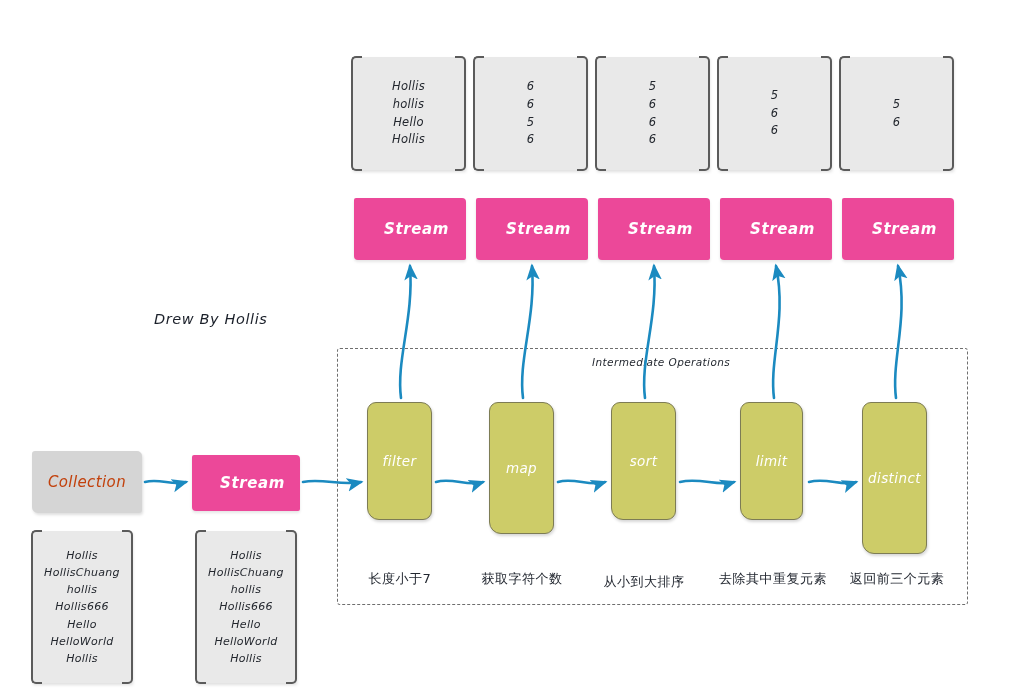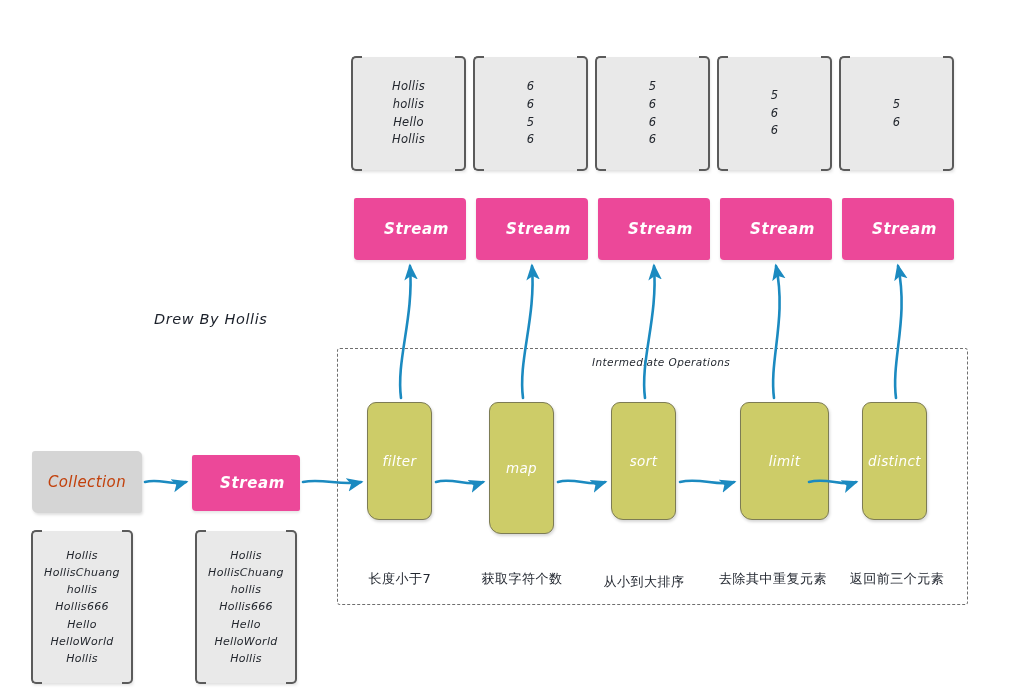--- a/index.html
+++ b/index.html
@@ -240,24 +240,24 @@
 
   <div class="node op" style="left:367px; top:402px; width:65px; height:118px;">filter</div>
   <div class="op-caption" style="left:340px; top:570px; width:120px;">长度小于7</div>
 
   <div class="node op" style="left:489px; top:402px; width:65px; height:132px;">map</div>
   <div class="op-caption" style="left:462px; top:570px; width:120px;">获取字符个数</div>
 
   <div class="node op" style="left:611px; top:402px; width:65px; height:118px;">sort</div>
   <div class="op-caption" style="left:584px; top:573px; width:120px;">从小到大排序</div>
 
-  <div class="node op" style="left:740px; top:402px; width:89px; height:118px;">limit</div>
+  <div class="node op" style="left:740px; top:402px; width:63px; height:118px;">limit</div>
   <div class="op-caption" style="left:706px; top:570px; width:134px;">去除其中重复元素</div>
 
-  <div class="node op" style="left:862px; top:402px; width:65px; height:118px;">distinct</div>
+  <div class="node op" style="left:862px; top:402px; width:65px; height:152px;">distinct</div>
   <div class="op-caption" style="left:827px; top:570px; width:140px;">返回前三个元素</div>
 
   <svg id="arrows" viewBox="0 0 1019 699" xmlns="http://www.w3.org/2000/svg">
     <defs>
       <marker id="ah" markerWidth="7" markerHeight="7" refX="5.4" refY="3" orient="auto">
         <path d="M0,0.4 L6.4,3 L0,5.6 L1.5,3 Z" fill="#1B8AC0"></path>
       </marker>
     </defs>
     <g fill="none" stroke="#1B8AC0" stroke-width="2.6" stroke-linecap="round" marker-end="url(#ah)">
 

